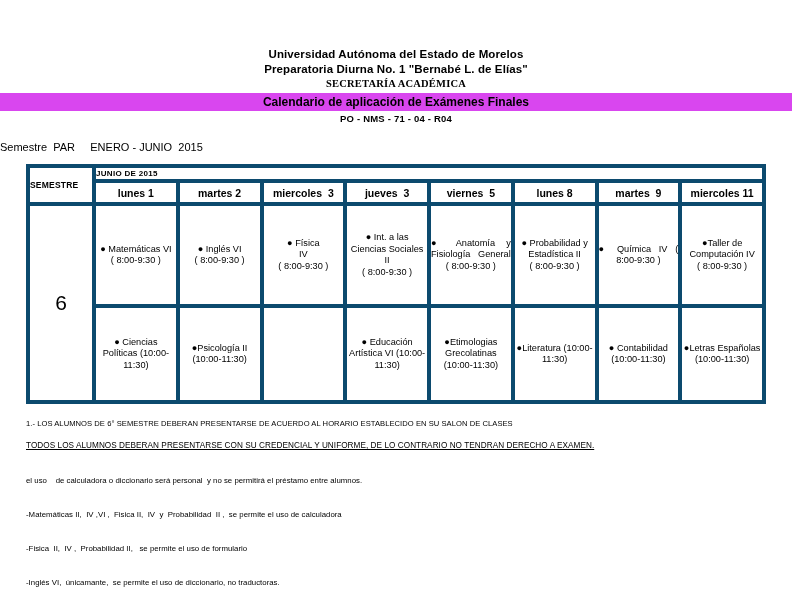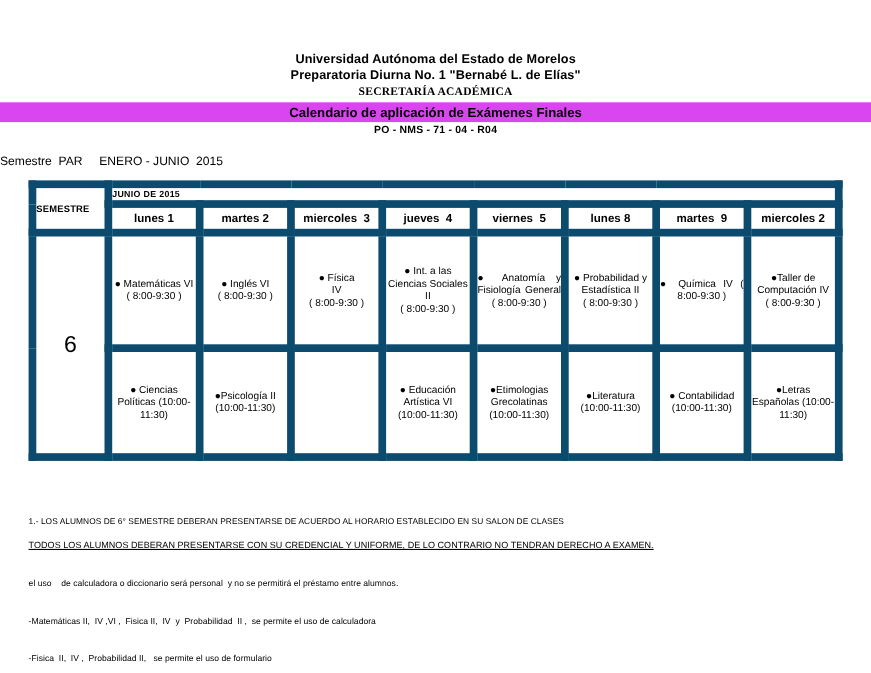--- a/index.html
+++ b/index.html
@@ -58,21 +58,21 @@
   }
 
   
   .cal-wrap { padding: 10px 26px 0 26px; }
   table.cal {
     border-collapse: collapse;
     width: 740px;
     table-layout: fixed;
   }
   table.cal td, table.cal th {
-    border: 7px solid #0c4a6e;
+    border: 4px solid #0c4a6e;
     vertical-align: middle;
     padding: 0;
   }
   .th-semestre {
     width: 62px;
     font-size: 8.5px;
     font-weight: bold;
     text-align: left;
     letter-spacing: 0.2px;
   }
@@ -109,21 +109,20 @@
 
   
   .notes {
     padding: 14px 0 0 26px;
     width: 740px;
   }
   .note-1 {
     font-size: 7.6px;
     line-height: 11px;
     letter-spacing: 0.05px;
-    margin-top: 35px;
   }
   .note-bold {
     font-size: 8.2px;
     font-weight: normal;
     text-decoration: underline;
     line-height: 11px;
     margin-top: 11px;
     letter-spacing: 0.05px;
   }
   .note-body {
@@ -152,25 +151,25 @@
   <table class="cal">
     <tbody>
       <tr>
         <td class="th-semestre" rowspan="2">SEMESTRE</td>
         <td class="th-month" colspan="8">JUNIO DE 2015</td>
       </tr>
       <tr>
         <td class="th-day">lunes 1</td>
         <td class="th-day">martes 2</td>
         <td class="th-day">miercoles  3</td>
-        <td class="th-day">jueves  4</td>
+        <td class="th-day">jueves  3</td>
         <td class="th-day">viernes  5</td>
         <td class="th-day">lunes 8</td>
         <td class="th-day">martes  9</td>
-        <td class="th-day">miercoles 2</td>
+        <td class="th-day">miercoles 11</td>
       </tr>
 
       <tr class="row-1">
         <td class="td-sem-num" rowspan="2">6</td>
         <td class="td-class">
             <span class="cell-txt">● Matemáticas VI
 ( 8:00-9:30 )</span>
           </td>
         <td class="td-class">
             <span class="cell-txt">● Inglés VI

